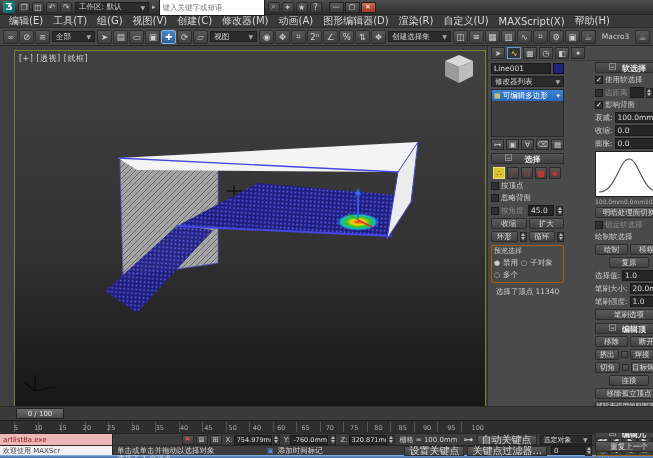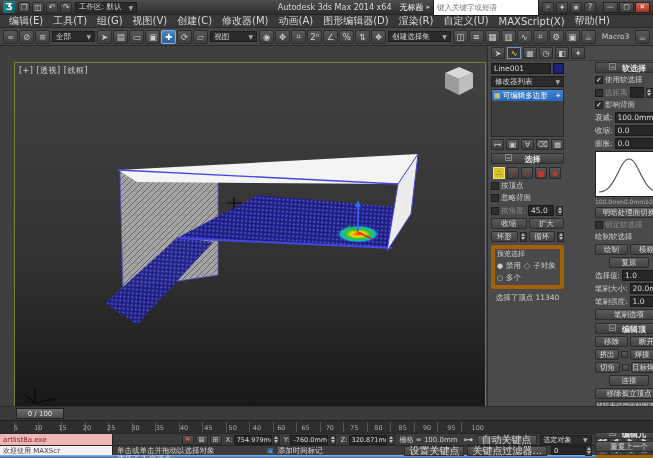--- a/index.html
+++ b/index.html
@@ -11,21 +11,21 @@
     background:linear-gradient(#4d4d4d,#2e2e2e); border-bottom:1px solid #242424; }
   .applogo { width:12px; height:12px; background:linear-gradient(135deg,#1f8f8a,#0f5f66); color:#fff;
     font-size:9px; font-weight:bold; display:flex; align-items:center; justify-content:center; border-radius:2px; }
   .qat-icons, .ic-icons { display:flex; gap:2px; }
   .qat-icons .rep, .ic-icons .rep { width:12px; height:11px; font-size:8px; color:#c9c9c9;
     display:flex; align-items:center; justify-content:center; background:linear-gradient(#555,#3c3c3c);
     border:1px solid #2a2a2a; border-radius:2px; }
   .dd { display:flex; align-items:center; justify-content:space-between; gap:2px; background:#2b2b2b;
     border:1px solid #1e1e1e; color:#d5d5d5; font-size:7.5px; padding:0 3px; height:11px; }
   .dd .caret { font-size:6px; color:#aaa; font-style:normal; }
-  .wsdd { width:62px; }
+  .wsdd { width:74px; }
   .titletext { margin-left:auto; font-size:8px; color:#dcdcdc; white-space:nowrap; }
   .titletext .doc { margin-left:8px; color:#fff; }
   .ic-arrow { color:#bbb; font-size:7px; }
   .search { width:106px; height:18px; font-size:7.5px; border:1px solid #1c1c1c; background:#fff; color:#333; padding:0 3px; }
   .winbtns { display:flex; gap:1px; margin-left:4px; }
   .winbtns .rep { width:15px; height:11px; font-size:7px; color:#ddd; display:flex; align-items:center; justify-content:center;
     background:linear-gradient(#5a5a5a,#3a3a3a); border:1px solid #222; }
   .winbtns .rep:last-child { background:linear-gradient(#d06a52,#a33424); color:#fff; }
 
   
@@ -36,21 +36,21 @@
   .toolbar { height:18px; display:flex; align-items:center; gap:2px; padding:0 3px; background:#464646; border-bottom:1px solid #2a2a2a; }
   .tb-g { display:flex; gap:1px; }
   .toolbar .rep { width:15px; height:14px; font-size:8.5px; color:#cfcfcf; display:flex; align-items:center; justify-content:center;
     background:linear-gradient(#585858,#3e3e3e); border:1px solid #2c2c2c; border-radius:2px; }
   .toolbar .rep.active { background:linear-gradient(#4d85c2,#2e5e94); border-color:#7fb2e8; color:#fff; }
   .w44{width:44px} .w48{width:48px} .w64{width:64px}
   .macro { font-size:7.5px; color:#ccc; padding:0 4px; }
 
   
   .main { position:relative; height:360px; background:#3f3f3f; }
-  .viewport { position:absolute; left:14px; top:16px; width:472px; height:359px; border:1px solid #7d7d33; background:#2a2a2a; }
+  .viewport { position:absolute; left:14px; top:4px; width:472px; height:359px; border:1px solid #7d7d33; background:#2a2a2a; }
   .vp-label { position:absolute; left:4px; top:2px; font-size:8px; color:#cfcfcf; z-index:5; letter-spacing:0.5px; }
   .annotation { position:absolute; left:18px; top:287px; width:590px; z-index:40; pointer-events:none;
     font-size:19px; font-weight:bold; color:#e8401a; line-height:26px; white-space:nowrap;
     text-shadow:1px 1px 1px rgba(0,0,0,0.45); }
   .annotation .l2 { text-align:center; margin-right:125px; white-space:nowrap; }
 
   
   .panel { position:absolute; right:0; top:0; width:166px; height:100%; background:#4a4a4a; border-left:1px solid #2e2e2e; }
   .ptabs { height:15px; display:flex; gap:2px; align-items:center; padding:1px 3px; border-bottom:1px solid #3a3a3a; }
   .ptabs .rep { width:14px; height:12px; font-size:8px; color:#c9c9c9; display:flex; align-items:center; justify-content:center;
@@ -92,21 +92,21 @@
     line-height:7px; text-align:center; flex:none; }
   .radio { font-size:7px; color:#cfcfcf; line-height:8px; }
   .btn { background:linear-gradient(#5b5b5b,#424242); border:1px solid #2c2c2c; border-radius:2px; color:#d8d8d8;
     font-size:7.5px; height:11px; display:flex; align-items:center; justify-content:center; white-space:nowrap; flex:1; }
   .sq { width:7px; height:7px; background:linear-gradient(#5b5b5b,#424242); border:1px solid #2c2c2c; flex:none; }
   .spin { width:7px; height:10px; display:flex; flex-direction:column; justify-content:center; gap:1px; background:#3a3a3a; border:1px solid #262626; align-items:center; flex:none; }
   .spin::before { content:''; border-left:2.5px solid transparent; border-right:2.5px solid transparent; border-bottom:3px solid #b9b9b9; }
   .spin::after  { content:''; border-left:2.5px solid transparent; border-right:2.5px solid transparent; border-top:3px solid #b9b9b9; }
   .curvebox { height:46px; background:#fff; border:1px solid #222; margin-top:2px; }
   .curvelbls { display:flex; justify-content:space-between; font-size:6px; color:#b5b5b5; margin-top:1px; }
-  .groupbox { border:4px solid #a16207; border-radius:2px; padding:1px 2px 2px 2px; margin-top:3px; }
+  .groupbox { border:1px solid #a16207; border-radius:2px; padding:1px 2px 2px 2px; margin-top:3px; }
   .gtitle { font-size:7px; color:#cfcfcf; margin-top:-1px; }
   .statusline { font-size:7.5px; color:#cfcfcf; text-align:center; margin-top:4px; }
 
   
   .sliderrow { height:14px; background:#3a3a3a; border-top:1px solid #2b2b2b; position:relative; }
   .sliderhandle { position:absolute; left:16px; top:1px; width:48px; height:11px; background:linear-gradient(#6e6e6e,#4a4a4a);
     border:1px solid #222; color:#e2e2e2; font-size:7px; display:flex; align-items:center; justify-content:center; }
   .ruler { height:13px; background:#2e2e2e; border-top:1px solid #1f1f1f; position:relative; }
   .ticks { position:absolute; left:14px; top:1px; width:470px; display:flex; justify-content:space-between;
     background:repeating-linear-gradient(90deg,#555 0 1px,transparent 1px 23.5px); }
@@ -147,23 +147,20 @@
     <div class="applogo">Ʒ</div>
     <div class="qat-icons">
         <span class="rep">❐</span>
         <span class="rep">◫</span>
         <span class="rep">↶</span>
         <span class="rep">↷</span>
       </div>
     <div class="dd wsdd">
       <span>工作区: 默认</span>
       <i class="caret">▼</i>
-    </div>
-    <div class="titletext">
-      <span>Autodesk 3ds Max 2014 x64</span><span class="doc">无标题</span>
     </div>
     <span class="ic-arrow">▸</span>
     <input class="search" placeholder="键入关键字或短语" style="">
     <div class="ic-icons">
         <span class="rep">⌕</span>
         <span class="rep">✦</span>
         <span class="rep">★</span>
         <span class="rep">?</span>
       </div>
     <div class="winbtns">

